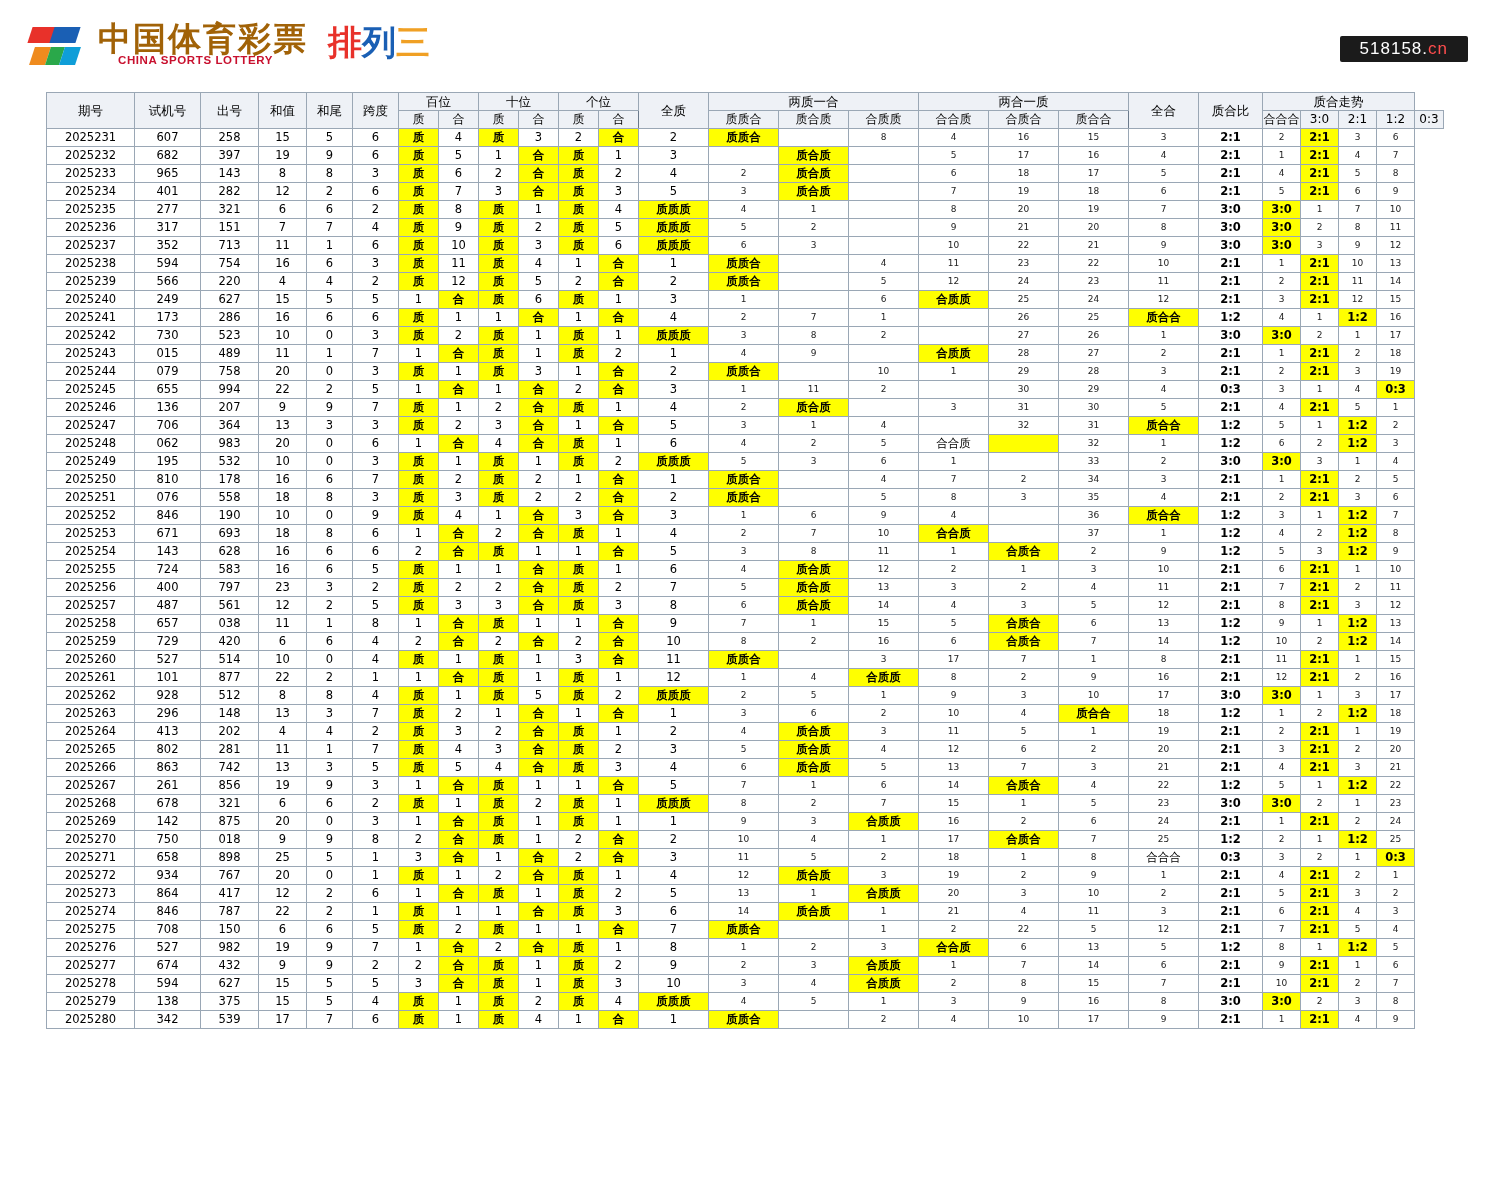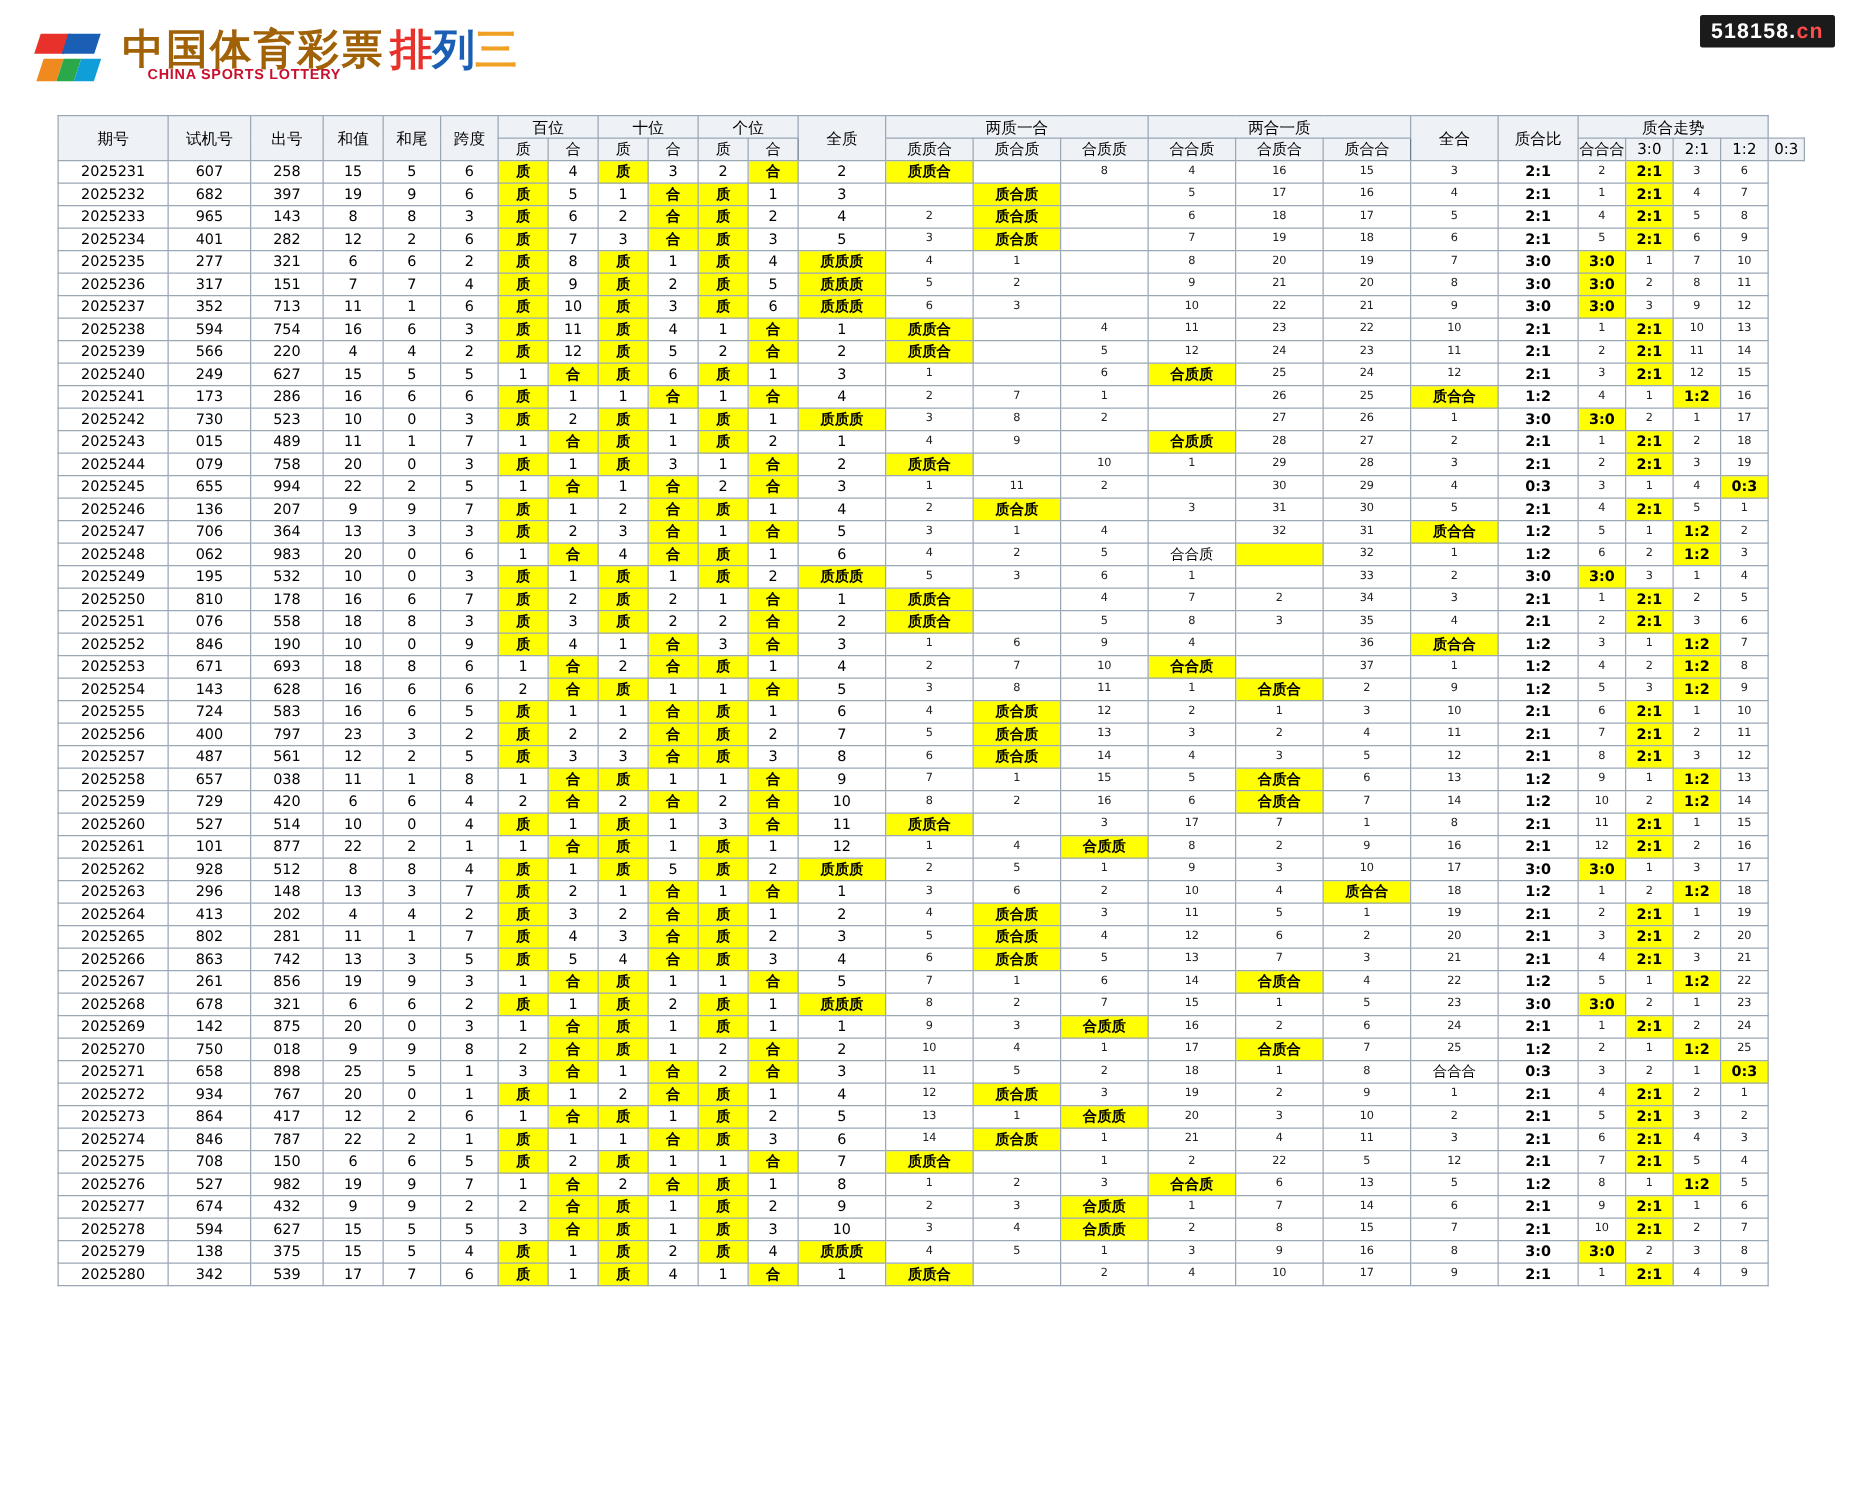--- a/index.html
+++ b/index.html
@@ -9,26 +9,26 @@
   .header{height:92px;display:flex;align-items:center;padding-left:28px;position:relative;}
   .logo-mark{width:60px;height:46px;position:relative;margin-right:10px;}
   .logo-mark .b1{position:absolute;left:2px;top:4px;width:24px;height:16px;background:#e8312a;transform:skewX(-18deg);}
   .logo-mark .b2{position:absolute;left:24px;top:4px;width:26px;height:16px;background:#1a5fb4;transform:skewX(-18deg);}
   .logo-mark .b3{position:absolute;left:4px;top:24px;width:16px;height:18px;background:#ef8b1e;transform:skewX(-18deg);}
   .logo-mark .b4{position:absolute;left:20px;top:24px;width:14px;height:18px;background:#2aa84a;transform:skewX(-18deg);}
   .logo-mark .b5{position:absolute;left:34px;top:24px;width:16px;height:18px;background:#0f9ed8;transform:skewX(-18deg);}
   .brand{display:flex;flex-direction:column;justify-content:center;margin-right:4px;}
   .brand-cn{font-size:33px;font-weight:bold;color:#a16207;letter-spacing:2px;line-height:28px;font-family:Liberation Sans, sans-serif;}
   .brand-en{font-size:11.5px;font-weight:bold;color:#c8102e;letter-spacing:0.6px;line-height:14px;margin-left:20px;}
-  .game-name{font-size:34px;font-weight:bold;line-height:40px;margin-left:0;margin-top:-6px;font-family:Liberation Mono, monospace;}
+  .game-name{font-size:34px;font-weight:bold;line-height:40px;margin-left:16px;margin-top:-6px;font-family:Liberation Serif, serif;}
   .game-name .c1{color:#e8312a;}
   .game-name .c2{color:#1a5fb4;}
   .game-name .c3{color:#f0a024;}
   .title{font-size:31px;font-weight:bold;color:#111;margin-left:38px;font-family:"DejaVu Sans",sans-serif;letter-spacing:1px;}
-  .site-tag{position:absolute;right:22px;top:12px;background:#1b1b1b;color:#fff;font-size:17px;font-weight:bold;padding:3px 9px;border-radius:2px;letter-spacing:1px;}
+  .site-tag{position:absolute;right:22px;top:36px;background:#1b1b1b;color:#fff;font-size:17px;font-weight:normal;padding:3px 20px;border-radius:2px;letter-spacing:1px;}
   
   .table-wrap{padding:0 46px;}
   table{border-collapse:collapse;width:1398px;table-layout:fixed;padding-left:40px;}
   th,td{border:1px solid #9aa7b5;font-size:11.5px;text-align:center;color:#000;padding:0;height:17px;line-height:17px;font-family:"DejaVu Sans",sans-serif;}
   thead th{background:#eef1f6;font-size:12px;font-weight:normal;}
   thead th.hdr{font-size:12.5px;}
   tbody td{background:#fff;}
   .issue{font-size:11.5px;}
   .sm{font-size:9px;color:#222;}
   .hl{background:#ffff00 !important;font-weight:bold;}

